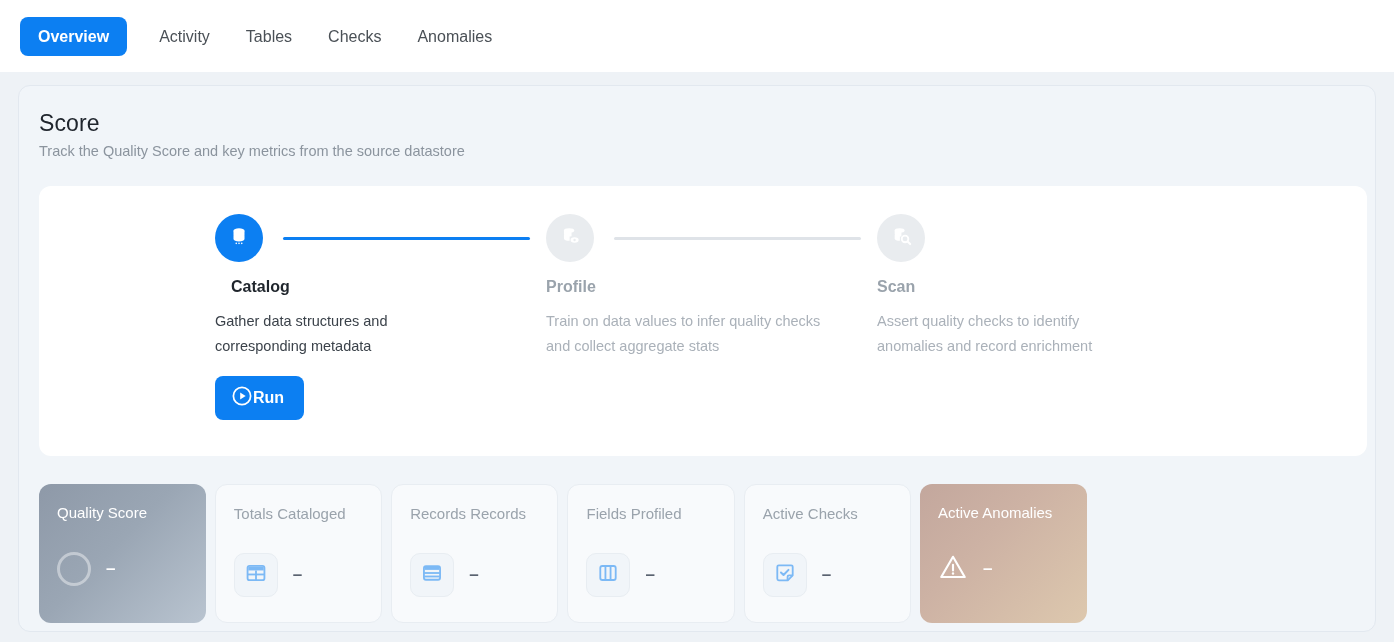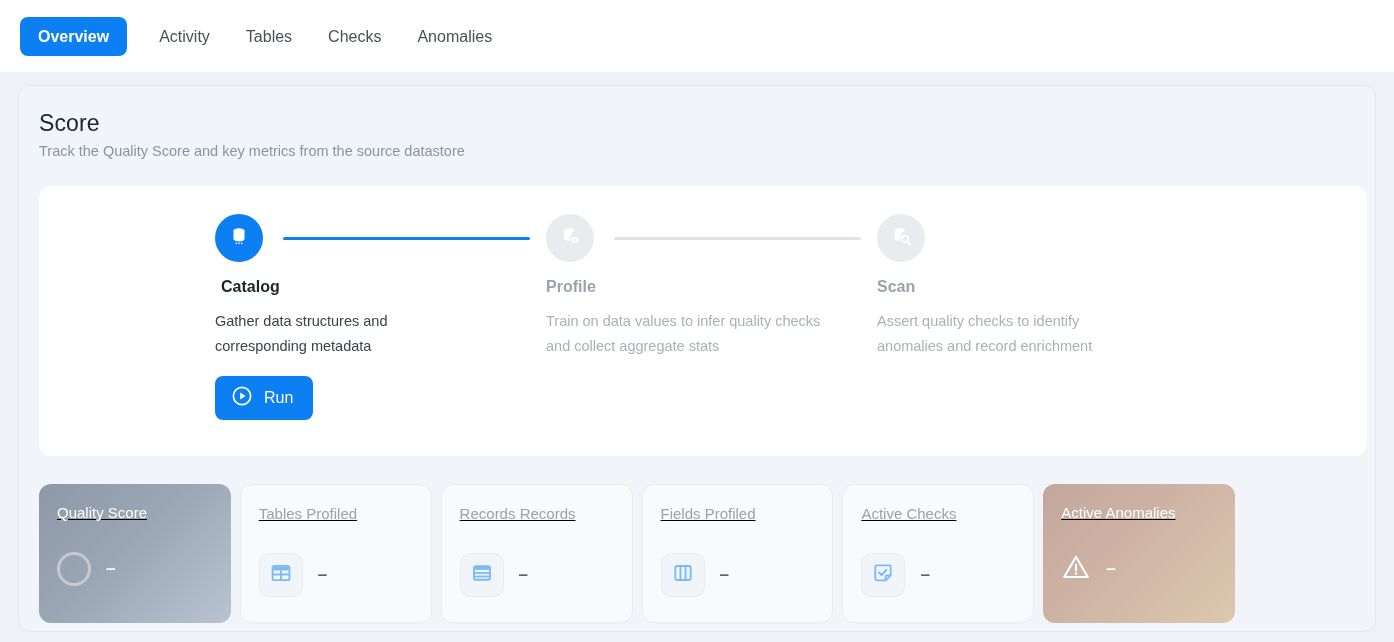--- a/index.html
+++ b/index.html
@@ -121,36 +121,34 @@
 
   .runbtn {
     position: absolute;
     left: 176px; top: 190px;
     height: 44px;
     background: #0c7ff2;
     color: #ffffff;
     border: none;
     border-radius: 8px;
     display: flex; align-items: center;
-    gap: 11px;
     padding: 0 20px 0 16px;
     font-size: 16px;
-    font-weight: normal;
+    font-weight: bold;
     cursor: pointer;
     font-family: "Liberation Sans", sans-serif;
   }
 
   
   .metrics {
     position: absolute;
     left: 20px; top: 398px;
-    width: 1196px;
+    width: 1048px;
     display: flex;
     gap: 9px;
-    text-decoration: underline;
   }
   .mcard {
     width: 206px; height: 139px;
     border-radius: 12px;
     padding: 20px 18px 0 18px;
     position: relative;
   }
   .mcard.plain {
     background: #f8fafc;
     border: 1px solid #e8edf2;
@@ -245,21 +243,21 @@
                 <ellipse cx="10.5" cy="6" rx="5.4" ry="2.4" fill="#ffffff"></ellipse>
                 <path d="M5.1 6v4.2c0 1.3 2.4 2.4 5.4 2.4.7 0 1.4-.05 2-.16V6z" fill="#ffffff"></path>
                 <path d="M5.1 11v3.9c0 1.3 2.4 2.4 5.4 2.4h.3V11z" fill="#ffffff"></path>
                 <circle cx="16.4" cy="15.2" r="3.6" fill="none" stroke="#ffffff" stroke-width="2"></circle>
                 <line x1="19.2" y1="18" x2="22" y2="20.8" stroke="#ffffff" stroke-width="2.2" stroke-linecap="round"></line>
               </svg>
             </span>
           </div>
         </div>
 
-        <div class="step-name on" style="left:6px;">Catalog</div>
+        <div class="step-name on" style="left:16px;">Catalog</div>
         <div class="step-name off" style="left:331px;">Profile</div>
         <div class="step-name off" style="left:662px;">Scan</div>
 
         <div class="step-desc on" style="left:0px;   width:235px;">Gather data structures and corresponding metadata</div>
         <div class="step-desc off" style="left:331px; width:285px;">Train on data values to infer quality checks and collect aggregate stats</div>
         <div class="step-desc off" style="left:662px; width:270px;">Assert quality checks to identify anomalies and record enrichment</div>
       </div>
 
       <button class="runbtn">
         <span>
@@ -276,21 +274,21 @@
 
       <div class="mcard dark">
         <div class="mlabel">Quality Score</div>
         <div class="mrow">
           <div class="ring"></div>
           <div class="dash-white">–</div>
         </div>
       </div>
 
       <div class="mcard plain">
-        <div class="mlabel">Tables Profiled</div>
+        <div class="mlabel">Totals Cataloged</div>
         <div class="mrow">
           <div class="iconbox">
             <span>
               <svg width="22" height="22" viewBox="0 0 24 24">
                 <rect x="2.8" y="4.2" width="18.4" height="15.6" rx="2.2" fill="none" stroke="#7cb9f5" stroke-width="2"></rect>
                 <rect x="3.6" y="5" width="16.8" height="4.2" fill="#7cb9f5"></rect>
                 <line x1="3" y1="13.6" x2="21" y2="13.6" stroke="#7cb9f5" stroke-width="2"></line>
                 <line x1="12" y1="9.2" x2="12" y2="19.8" stroke="#7cb9f5" stroke-width="2"></line>
               </svg>
             </span>

